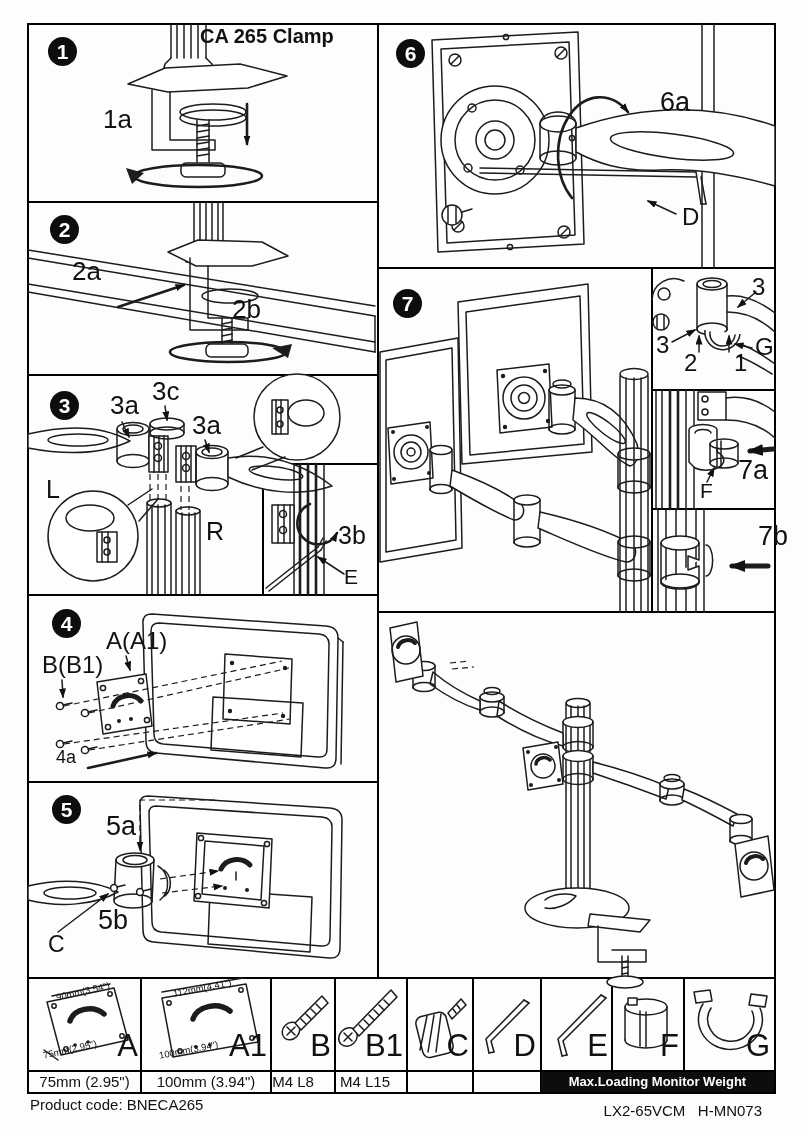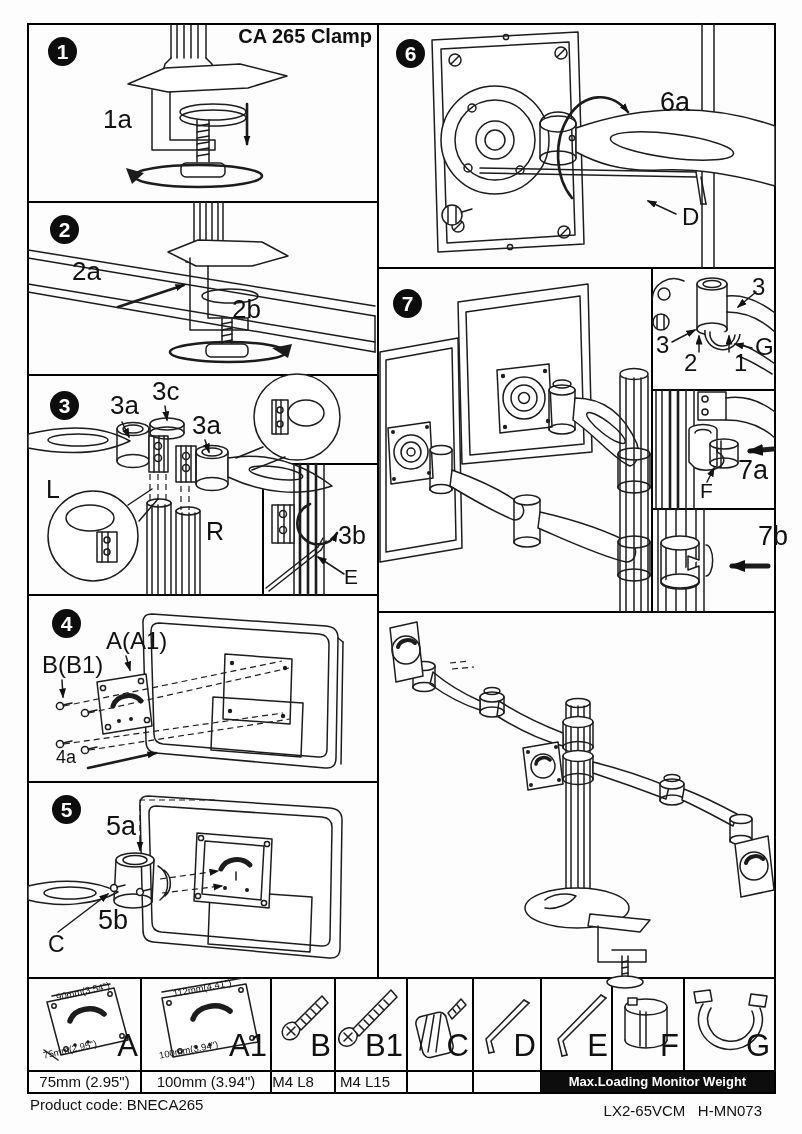--- a/index.html
+++ b/index.html
@@ -577,21 +577,21 @@
     <rect class="kf" x="628" y="998" width="9" height="7"></rect>
   </g>
   <g>
     <path class="k" d="M703,1004 A32,30 0 1 0 760,1008"></path>
     <path class="k" d="M711,1008 A23,22 0 1 0 752,1011"></path>
     <polygon class="kf" points="694,992 710,990 712,1001 696,1003"></polygon>
     <polygon class="kf" points="751,994 767,996 765,1007 749,1005"></polygon>
   </g>
 </svg>
 
-  <div class="lbl" style="left:200px;top:26px;width:172px;text-align:right;font-size:20px;font-weight:700;">CA 265 Clamp</div>
+  <div class="lbl" style="left:200px;top:26px;width:172px;font-size:20px;font-weight:700;">CA 265 Clamp</div>
 
   <div class="num" style="left:48px;top:37px;">1</div>
   <div class="num" style="left:50px;top:215px;">2</div>
   <div class="num" style="left:50px;top:391px;">3</div>
   <div class="num" style="left:52px;top:609px;">4</div>
   <div class="num" style="left:52px;top:795px;">5</div>
   <div class="num" style="left:396px;top:39px;">6</div>
   <div class="num" style="left:393px;top:289px;">7</div>
 
   <div class="lbl" style="left:103px;top:106px;font-size:26px;">1a</div>

